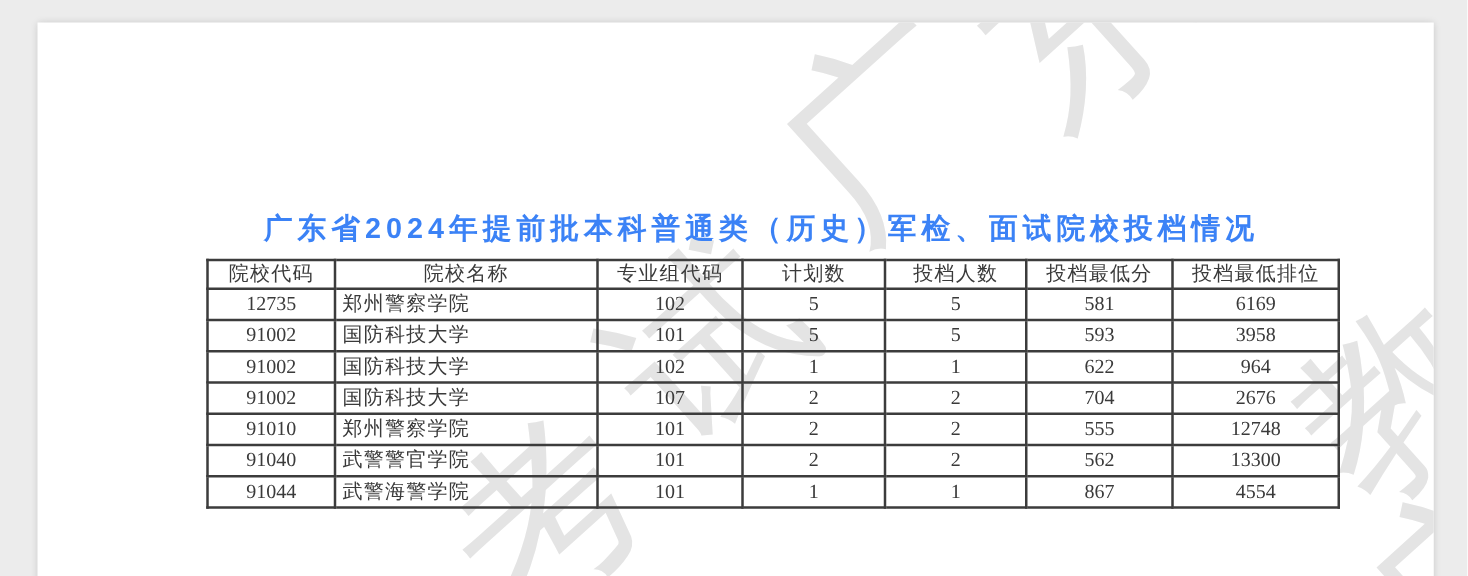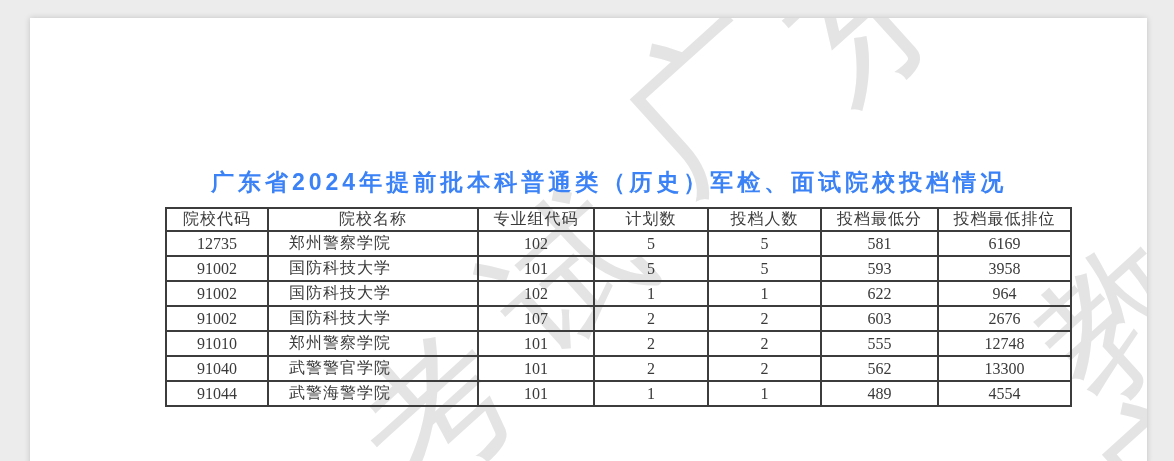--- a/index.html
+++ b/index.html
@@ -74,21 +74,21 @@
     padding: 0;
     text-align: center;
     font-weight: normal;
     overflow: hidden;
     white-space: nowrap;
   }
   table.results thead th { height: 20px; letter-spacing: 1px; }
   table.results tbody td { height: 23px; border-radius: 11px; }
   table.results td.cell-name {
     text-align: left;
-    padding-left: 20px;
+    padding-left: 5px;
     letter-spacing: 1px;
   }
 </style>
 </head>
 <body>
 
 <div class="canvas">
   <div class="page">
 
     <div class="wm-layer">
@@ -151,21 +151,21 @@
               <td>1</td>
               <td>622</td>
               <td>964</td>
             </tr>
             <tr>
               <td>91002</td>
               <td class="cell-name">国防科技大学</td>
               <td>107</td>
               <td>2</td>
               <td>2</td>
-              <td>603</td>
+              <td>704</td>
               <td>2676</td>
             </tr>
             <tr>
               <td>91010</td>
               <td class="cell-name">郑州警察学院</td>
               <td>101</td>
               <td>2</td>
               <td>2</td>
               <td>555</td>
               <td>12748</td>
@@ -178,21 +178,21 @@
               <td>2</td>
               <td>562</td>
               <td>13300</td>
             </tr>
             <tr>
               <td>91044</td>
               <td class="cell-name">武警海警学院</td>
               <td>101</td>
               <td>1</td>
               <td>1</td>
-              <td>489</td>
+              <td>867</td>
               <td>4554</td>
             </tr>
           </tbody>
       </table>
     </div>
 
   </div>
 </div>
 
 </body></html>

